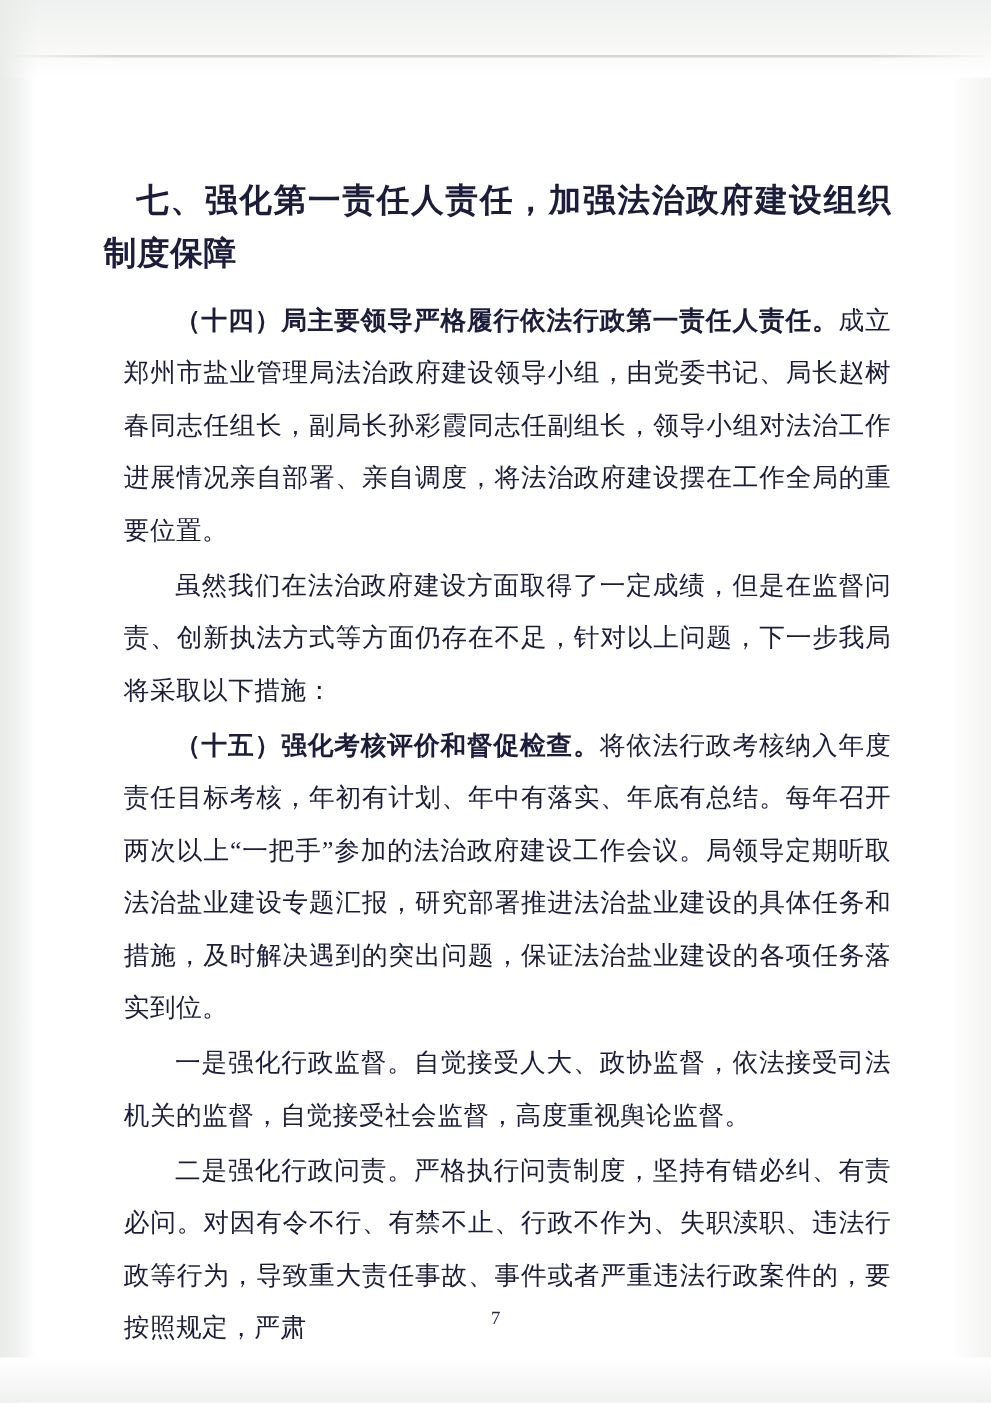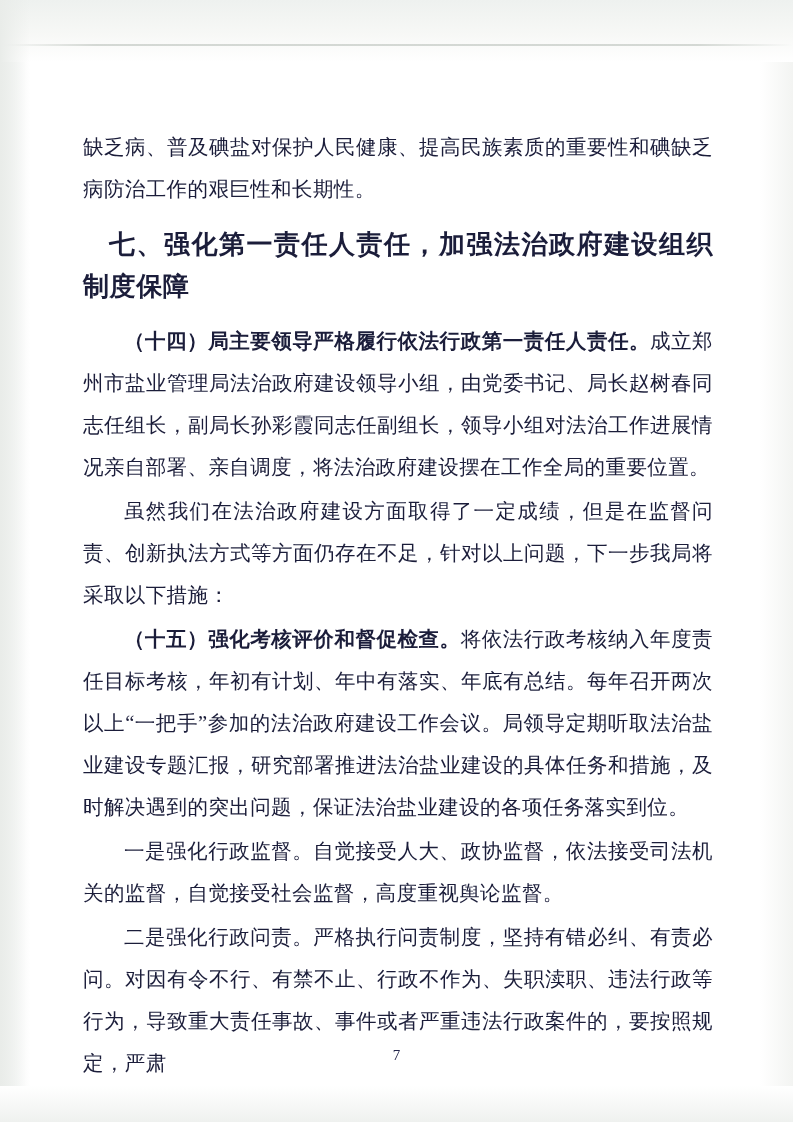--- a/index.html
+++ b/index.html
@@ -58,20 +58,21 @@
     margin: 0;
     font-size: 20.5px;
     line-height: 42px;
     color: #1b1d3a;
     text-align: justify;
     text-justify: inter-ideograph;
     letter-spacing: 0.4px;
   }
   .indent {
     text-indent: 2em;
+    margin-left: 16px;
   }
   .heading {
     font-weight: bold;
     text-indent: 1em;
     letter-spacing: 0.6px;
     margin-top: 14px;
     margin-bottom: 12px;
     font-size: 26px;
   }
   .lead {
@@ -95,21 +96,20 @@
 <body>
 
 <div class="page">
   <div class="scan-top"></div>
   <div class="scan-line"></div>
   <div class="scan-left"></div>
   <div class="scan-bottom"></div>
 
   <div class="content">
 
-    <p class="para">缺乏病、普及碘盐对保护人民健康、提高民族素质的重要性和碘缺乏病防治工作的艰巨性和长期性。</p>
 
     <p class="heading">七、强化第一责任人责任，加强法治政府建设组织制度保障</p>
 
     <p class="para indent"><span class="lead">（十四）局主要领导严格履行依法行政第一责任人责任。</span><span>成立郑州市盐业管理局法治政府建设领导小组，由党委书记、局长赵树春同志任组长，副局长孙彩霞同志任副组长，领导小组对法治工作进展情况亲自部署、亲自调度，将法治政府建设摆在工作全局的重要位置。</span></p>
 
     <p class="para indent">虽然我们在法治政府建设方面取得了一定成绩，但是在监督问责、创新执法方式等方面仍存在不足，针对以上问题，下一步我局将采取以下措施：</p>
 
     <p class="para indent"><span class="lead">（十五）强化考核评价和督促检查。</span><span>将依法行政考核纳入年度责任目标考核，年初有计划、年中有落实、年底有总结。每年召开两次以上“一把手”参加的法治政府建设工作会议。局领导定期听取法治盐业建设专题汇报，研究部署推进法治盐业建设的具体任务和措施，及时解决遇到的突出问题，保证法治盐业建设的各项任务落实到位。</span></p>
 
     <p class="para indent">一是强化行政监督。自觉接受人大、政协监督，依法接受司法机关的监督，自觉接受社会监督，高度重视舆论监督。</p>

